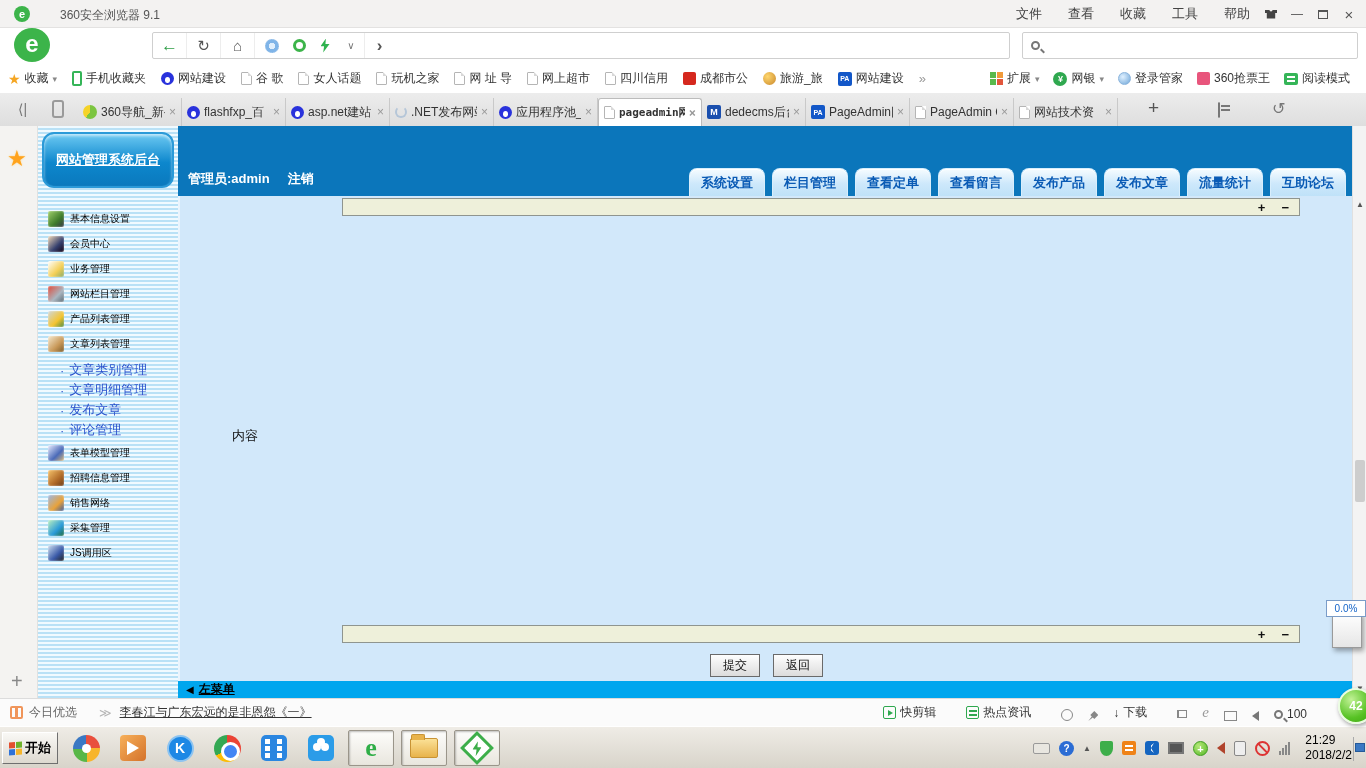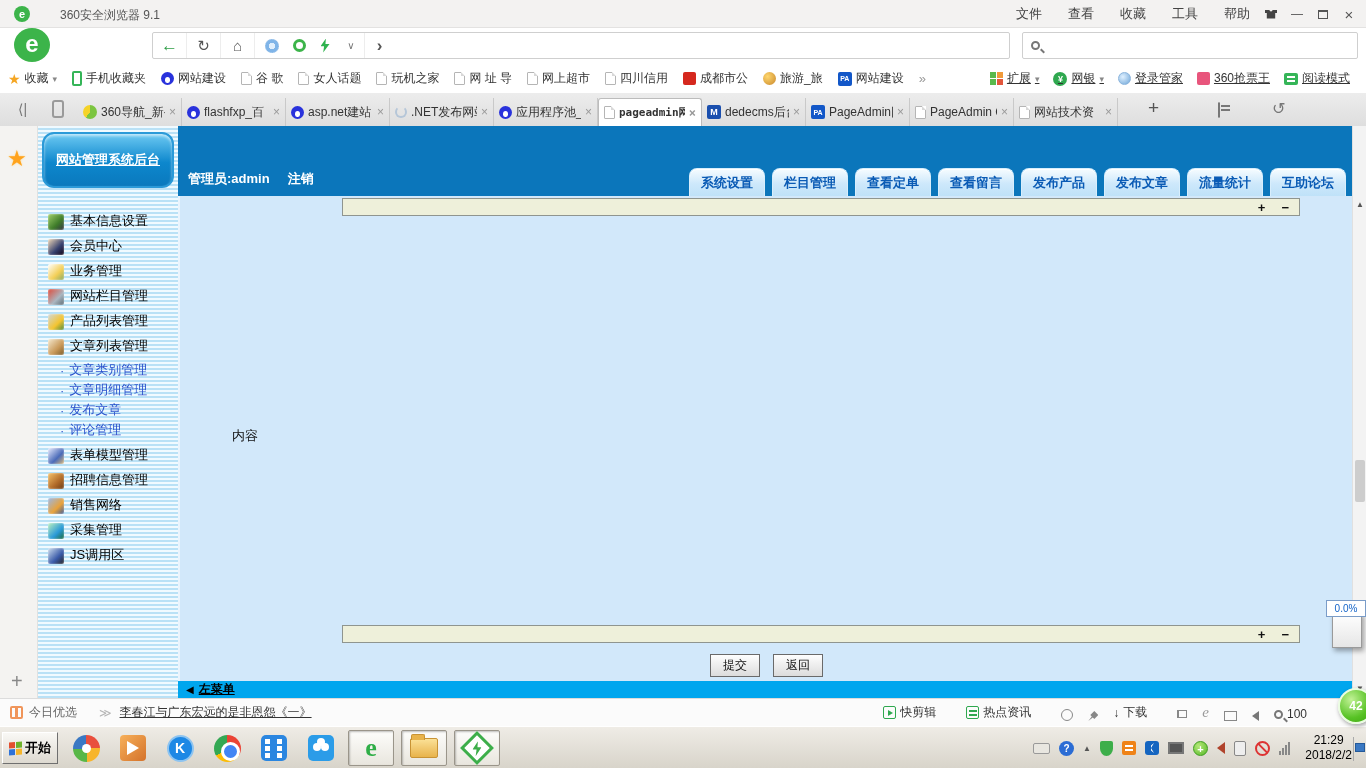--- a/index.html
+++ b/index.html
@@ -54,21 +54,21 @@
   .ic-doc { width:11px; height:13px; background:#fff; border:1px solid #b5b5b5; border-radius:1px; position:relative; }
   .ic-doc:after { content:""; position:absolute; right:-1px; top:-1px; border-style:solid; border-width:0 4px 4px 0; border-color:#fff #fff #d8d8d8 #fff; }
   .ic-phone { width:10px; height:15px; border:2px solid #35b558; border-radius:2px; }
   .ic-paw { width:13px; height:13px; border-radius:50%; background:#2932dc; position:relative; }
   .ic-paw:after { content:""; position:absolute; left:4px; top:5px; width:5px; height:6px; background:#fff; border-radius:50% 50% 40% 40%; }
   .ic-red { width:13px; height:13px; background:#d5281e; border-radius:2px; }
   .ic-cow { width:13px; height:13px; background:radial-gradient(circle at 35% 35%,#ffd76e,#c8862a); border-radius:50%; }
   .ic-pa { width:14px; height:14px; background:#1257c8; border-radius:2px; color:#fff; font-size:7px; font-weight:bold;
     display:flex; align-items:center; justify-content:center; }
   .bm-more { color:#999; font-size:13px; margin-right:10px; }
-  #bmtools { margin-left:auto; display:flex; align-items:center; gap:6px;text-decoration:underline; }
+  #bmtools { margin-left:auto; display:flex; align-items:center; gap:6px; }
   #bmtools .bm { margin-right:8px; }
   .ic-ext { width:13px; height:13px; display:grid; grid-template-columns:6px 6px; grid-template-rows:6px 6px; gap:1px; }
   .ic-ext i:nth-child(1){background:#59b94c;} .ic-ext i:nth-child(2){background:#f09a3a;}
   .ic-ext i:nth-child(3){background:#59b94c;} .ic-ext i:nth-child(4){background:#e2563c;}
   .ic-bank { width:14px; height:14px; border-radius:50%; background:#2fa84f; color:#fff; font-size:9px; font-weight:bold;
     display:flex; align-items:center; justify-content:center; }
   .ic-key { width:13px; height:13px; border-radius:50%; background:radial-gradient(circle at 35% 35%,#dff0ff,#6fa6d8); border:1px solid #8ab4dd; }
   .ic-tick { width:13px; height:13px; background:#e8557c; border-radius:2px; }
   .ic-book { width:14px; height:12px; background:#35b558; border-radius:2px; position:relative; }
   .ic-book:after { content:""; position:absolute; left:3px; top:3px; width:8px; height:2px; background:#fff; box-shadow:0 4px 0 #fff; }
@@ -98,21 +98,21 @@
   #leftstrip { left:0; top:0; width:38px; height:572px; background:#f4f3f1; border-right:1px solid #e2e1df; }
   #leftstrip .fav { left:7px; top:20px; font-size:22px; color:#ffa31e; text-shadow:0 0 2px #ffd27a; }
   #leftstrip .addp { left:11px; top:544px; font-size:20px; color:#888; }
 
   #sidebar { left:38px; top:0; width:140px; height:572px;
     background:repeating-linear-gradient(180deg,#f0faff 0 2px,#b9e1f6 2px 4px); }
   #sbtitle { left:4px; top:6px; width:132px; height:56px; border-radius:12px;
     background:linear-gradient(#6cc9f2,#0d87cd 55%,#0a79bd); border:2px solid #2b9ad8;
     color:#fff; font-weight:bold; font-size:13px; text-decoration:underline;
     display:flex; align-items:center; justify-content:center; box-shadow:inset 0 2px 3px rgba(255,255,255,.6); }
-  .srow { left:10px; height:22px; display:flex; align-items:flex-end; gap:6px; font-size:13px; color:#000; white-space:nowrap; }
+  .srow { left:10px; height:22px; display:flex; align-items:center; gap:6px; font-size:10px; color:#000; white-space:nowrap; }
   .srow .sic { width:16px; height:16px; border-radius:2px; box-shadow:inset 0 0 2px rgba(255,255,255,.7); }
   .ssub { left:22px; height:20px; display:flex; align-items:center; gap:5px; font-size:13px; color:#2a52cc; }
   .si1{background:linear-gradient(135deg,#9fd06a,#3f7c2a 60%,#334);} 
   .si2{background:linear-gradient(135deg,#f0d9b8,#35406e 60%,#101);} 
   .si3{background:linear-gradient(135deg,#fff,#f3cf57 60%,#8a6);} 
   .si4{background:linear-gradient(135deg,#e04a3a,#aab6c0 60%,#5a6a74);} 
   .si5{background:linear-gradient(135deg,#cfd8dc,#f4c431 60%,#4a8a3a);} 
   .si6{background:linear-gradient(135deg,#f5e9cf,#c89858 60%,#7a5a28);} 
   .si7{background:linear-gradient(135deg,#e8ecff,#4a6ab8 60%,#d8b878);} 
   .si8{background:linear-gradient(135deg,#f6c26a,#b06a28 60%,#6a3a14);} 
@@ -220,21 +220,21 @@
   .tr-plus { width:15px; height:15px; border-radius:50%; background:radial-gradient(circle at 35% 30%,#b5e878,#58b82a); border:1px solid #3f9e1f;
     color:#fff; font-weight:bold; font-size:11px; text-align:center; line-height:14px; }
   .tr-spk { width:0; height:0; border-style:solid; border-width:6px 8px 6px 0; border-color:transparent #b0432c transparent transparent; }
   .tr-clip { width:12px; height:15px; border:1px solid #888; background:#eee; border-radius:2px; }
   .tr-mute { width:15px; height:15px; border:2px solid #d33; border-radius:50%; position:relative; }
   .tr-mute:after { content:""; position:absolute; left:-1px; top:4px; width:13px; height:2px; background:#d33; transform:rotate(45deg); }
   .tr-sig { display:flex; align-items:flex-end; gap:1px; }
   .tr-sig i { width:2px; background:#888; }
   .tr-sig i:nth-child(1){height:4px;} .tr-sig i:nth-child(2){height:7px;}
   .tr-sig i:nth-child(3){height:10px;} .tr-sig i:nth-child(4){height:13px;}
-  #clock { right:14px; top:6px; text-align:center; font-size:12px; color:#000; line-height:15px; }
+  #clock { right:14px; top:6px; text-align:left; font-size:12px; color:#000; line-height:15px; }
   #showdesk { right:0; top:10px; width:13px; height:24px; border-left:1px solid #aaa; }
   #showdesk i { display:block; margin:6px auto 0; width:10px; height:9px; background:#3a78c3; border:1px solid #245a9a; }
 
   #greenball { left:1338px; top:688px; width:36px; height:36px; border-radius:50%; z-index:60;
     background:radial-gradient(circle at 35% 30%,#c2f296,#57c224 60%,#3da313); border:2px solid #eafce0;
     color:#fff; font-weight:bold; font-size:12px; display:flex; align-items:center; justify-content:center;
     box-shadow:1px 2px 4px rgba(0,0,0,.35); }
 </style>
 </head>
 <body>

